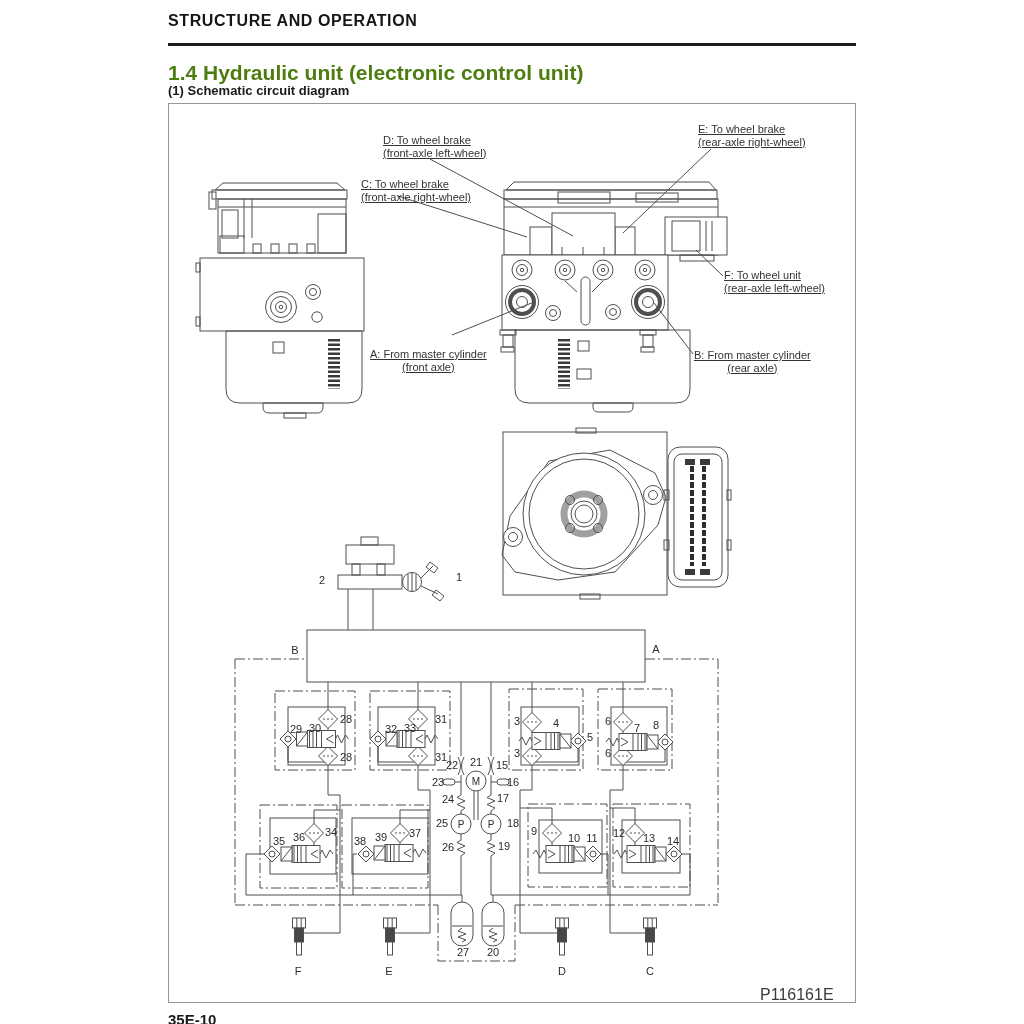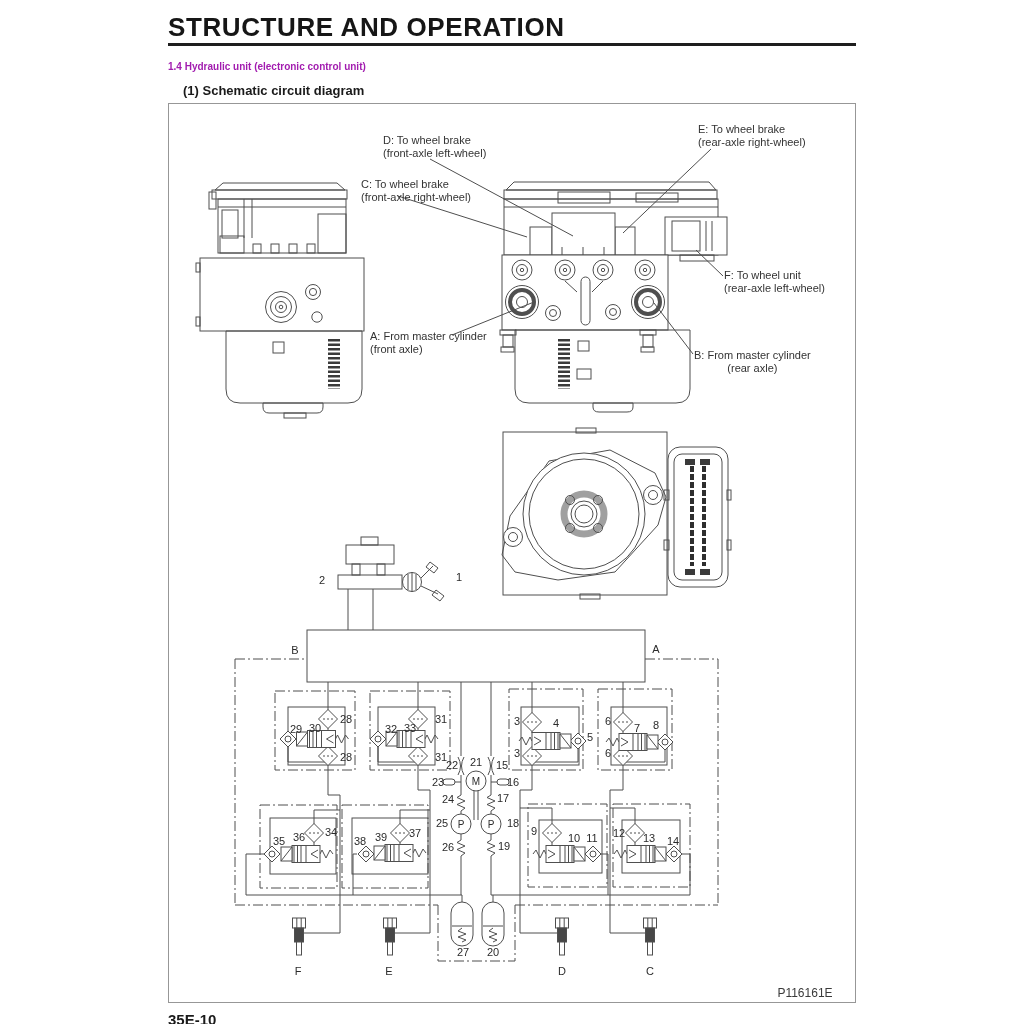--- a/index.html
+++ b/index.html
@@ -1,29 +1,29 @@
 <!DOCTYPE html>
 <html><head>
 <meta charset="utf-8">
 <style>
   html,body{margin:0;padding:0;background:#fff;}
   .page{position:relative;width:1024px;height:1024px;background:#fff;overflow:hidden;
         font-family:"Liberation Sans",sans-serif;color:#1c1c1c;}
-  .title{position:absolute;left:168px;top:12px;width:688px;font-size:26px;font-weight:700;
+  .title{position:absolute;left:168px;top:12px;width:688px;font-size:16px;font-weight:700;
          letter-spacing:.6px;color:#161616;}
   .title-rule{position:absolute;left:168px;top:43px;width:688px;height:3px;background:#1e1e1e;}
-  .sec{position:absolute;left:168px;top:61px;font-size:10px;font-weight:700;color:#a21caf;}
-  .sub{position:absolute;left:168px;top:83px;font-size:13px;font-weight:700;color:#1a1a1a;margin-left:15px;}
+  .sec{position:absolute;left:168px;top:61px;font-size:21px;font-weight:700;color:#4d7c0f;}
+  .sub{position:absolute;left:168px;top:83px;font-size:13px;font-weight:700;color:#1a1a1a;}
   .fig-frame{position:absolute;left:168px;top:103px;width:686px;height:898px;border:1px solid #979797;}
-  .fig-code{position:absolute;left:760px;top:986px;width:90px;text-align:center;font-size:12px;color:#3a3a3a;}
+  .fig-code{position:absolute;left:760px;top:986px;width:90px;text-align:left;font-size:16px;color:#3a3a3a;}
   .footer{position:absolute;left:168px;top:1011px;font-size:15px;font-weight:700;color:#1a1a1a;}
   svg.draw{position:absolute;left:0;top:0;width:1024px;height:1024px;}
-  .callout{position:absolute;font-size:11px;line-height:12.5px;color:#333;white-space:pre-line;}
+  .callout{position:absolute;font-size:11px;line-height:12.5px;color:#333;white-space:pre-line;text-decoration:underline;}
   .c-d{left:383px;top:134px;} .c-c{left:361px;top:178px;} .c-e{left:698px;top:123px;}
-  .c-f{left:724px;top:269px;} .c-a{left:370px;top:330px;} .c-b{left:694px;top:349px;text-align:center;}
+  .c-f{left:724px;top:269px;} .c-a{left:370px;top:348px;text-align:center;} .c-b{left:694px;top:349px;text-align:center;}
   .dd{stroke-dasharray:10 3 2 3;}
   .strip{stroke:#3a3a3a;stroke-width:12;stroke-dasharray:2.5 2;}
   text.ann{font-family:"Liberation Sans",sans-serif;font-size:11px;fill:#2b2b2b;stroke:none;text-anchor:middle;}
   text.ann.inside{font-size:10px;}
 </style>
 </head>
 <body>
 
 <div class="page">
 

